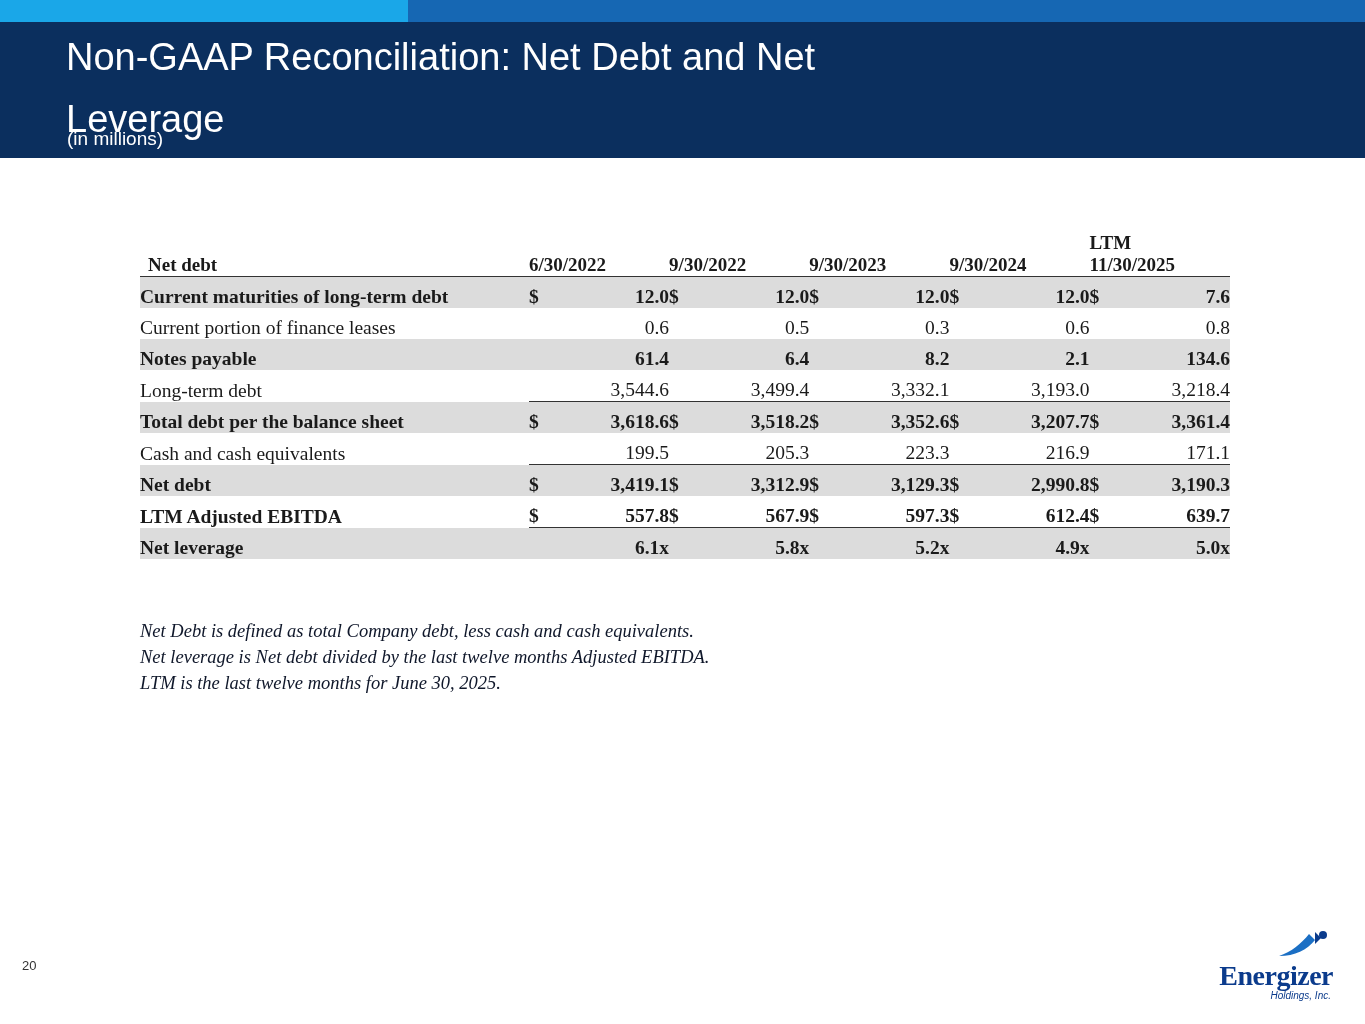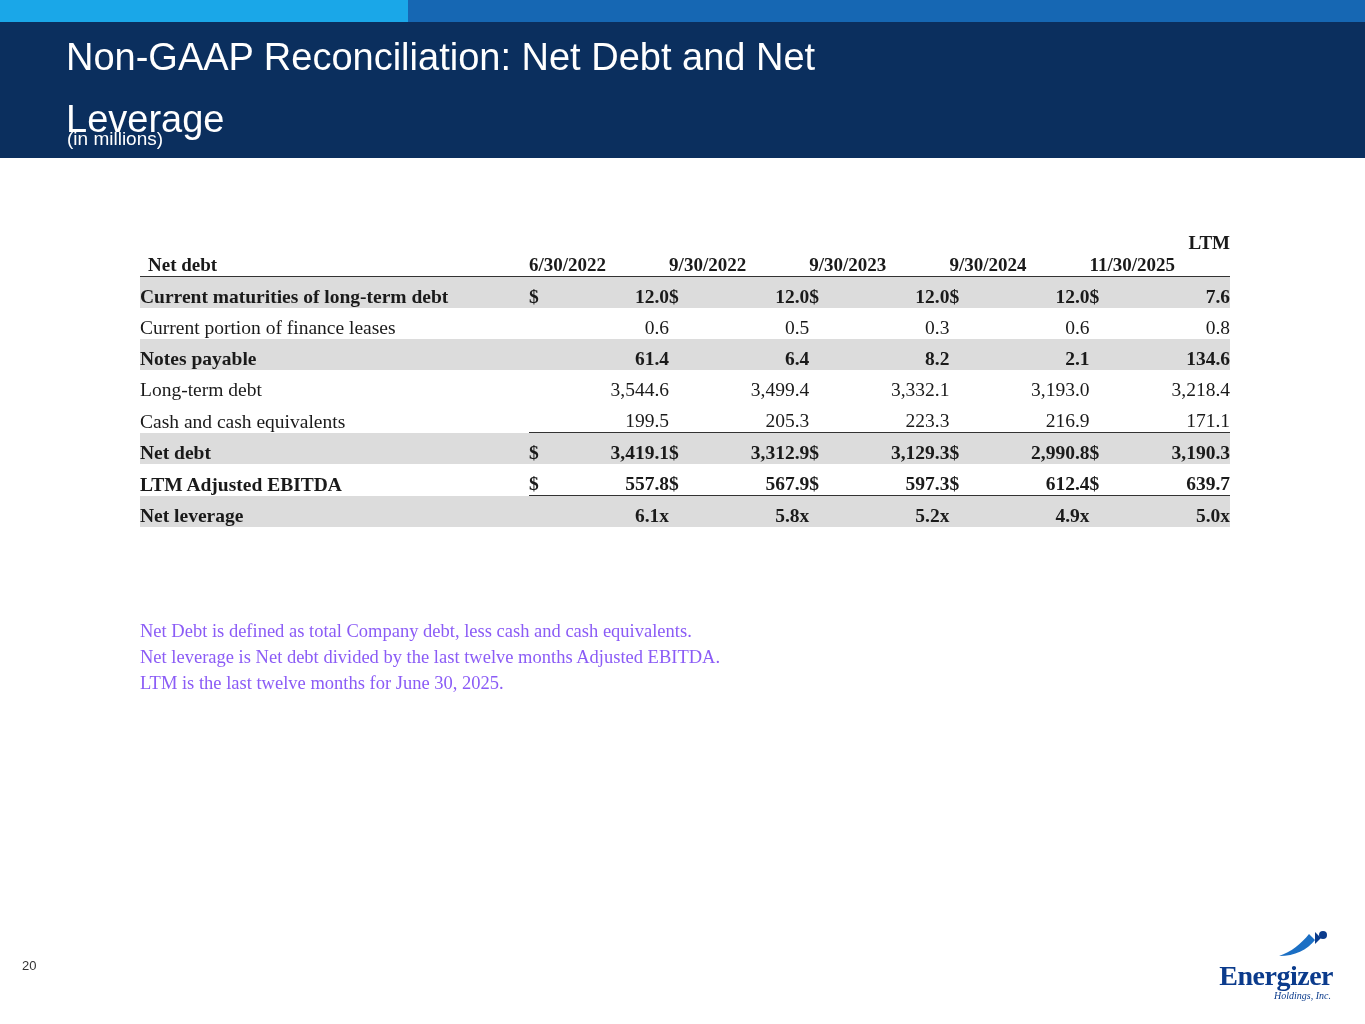--- a/index.html
+++ b/index.html
@@ -89,21 +89,21 @@
     text-align: left;
     padding-left: 8px;
     vertical-align: bottom;
   }
   .hdr-underline {
     border-bottom: 1.5px solid #333;
   }
   .ltm-label {
     font-weight: bold;
     font-size: 19px;
-    text-align: right;
+    text-align: left;
     padding-bottom: 2px;
   }
 
   .label-col {
     width: 382px;
     text-align: left;
     padding-left: 8px;
   }
   .cur-col {
     width: 28px;
@@ -130,22 +130,23 @@
     border-top: 1.3px solid #333;
   }
 
   
   .notes {
     position: absolute;
     left: 140px;
     top: 618px;
     font-family: "Liberation Serif", serif;
     font-size: 18.5px;
-    color: #8b5cf6;
+    color: #0f172a;
     line-height: 26px;
+    font-style: italic;
   }
 
   
   .page-number {
     position: absolute;
     left: 22px;
     top: 958px;
     font-size: 13px;
     color: #333;
     font-family: "Liberation Sans", sans-serif;
@@ -172,21 +173,21 @@
     font-family: "Liberation Serif", serif;
     font-size: 28px;
     font-weight: bold;
     color: #0b3b8c;
     letter-spacing: -0.5px;
   }
   .logo-sub {
     position: absolute;
     right: 6px;
     top: 60px;
-    font-family: Liberation Serif, serif;
+    font-family: Liberation Sans, sans-serif;
     font-size: 10px;
     font-style: italic;
     color: #0b3b8c;
   }
 </style>
 </head>
 <body>
 
 <div class="header">
   <div class="header-accent-left"></div>
@@ -266,20 +267,33 @@
         <td class="cur-col"></td>
         <td class="num-col">3,499.4</td>
         <td class="cur-col"></td>
         <td class="num-col">3,332.1</td>
         <td class="cur-col"></td>
         <td class="num-col">3,193.0</td>
         <td class="cur-col"></td>
         <td class="num-col">3,218.4</td>
       </tr>
 
+      <tr class="data shaded">
+        <td class="label-col">Total debt per the balance sheet</td>
+        <td class="cur-col topline">$</td>
+        <td class="num-col topline">3,618.6</td>
+        <td class="cur-col topline">$</td>
+        <td class="num-col topline">3,518.2</td>
+        <td class="cur-col topline">$</td>
+        <td class="num-col topline">3,352.6</td>
+        <td class="cur-col topline">$</td>
+        <td class="num-col topline">3,207.7</td>
+        <td class="cur-col topline">$</td>
+        <td class="num-col topline">3,361.4</td>
+      </tr>
 
       <tr class="data">
         <td class="label-col">Cash and cash equivalents</td>
         <td class="cur-col"></td>
         <td class="num-col">199.5</td>
         <td class="cur-col"></td>
         <td class="num-col">205.3</td>
         <td class="cur-col"></td>
         <td class="num-col">223.3</td>
         <td class="cur-col"></td>

